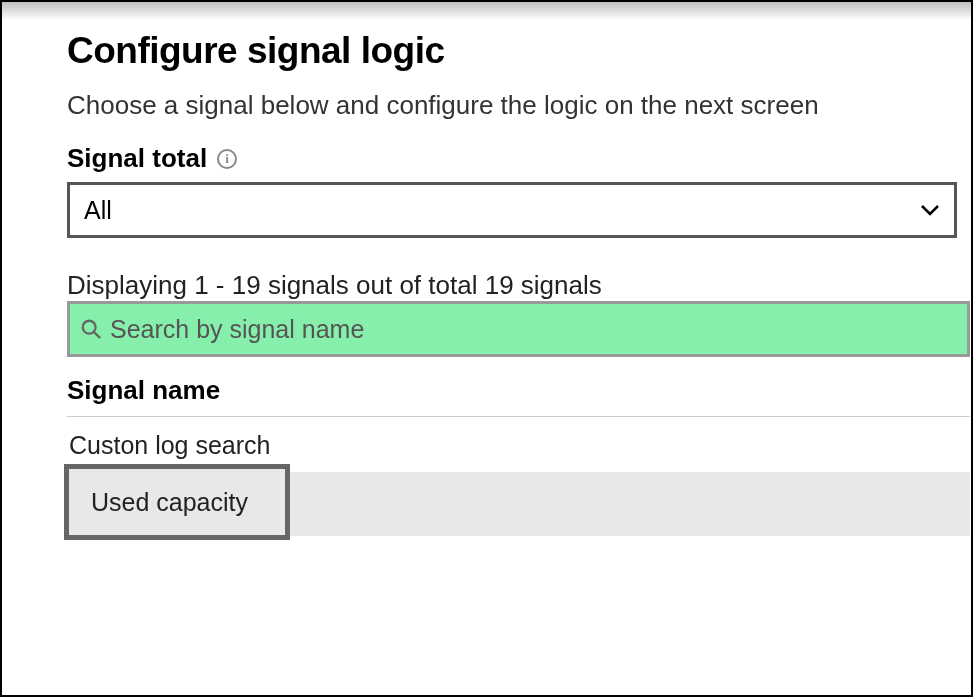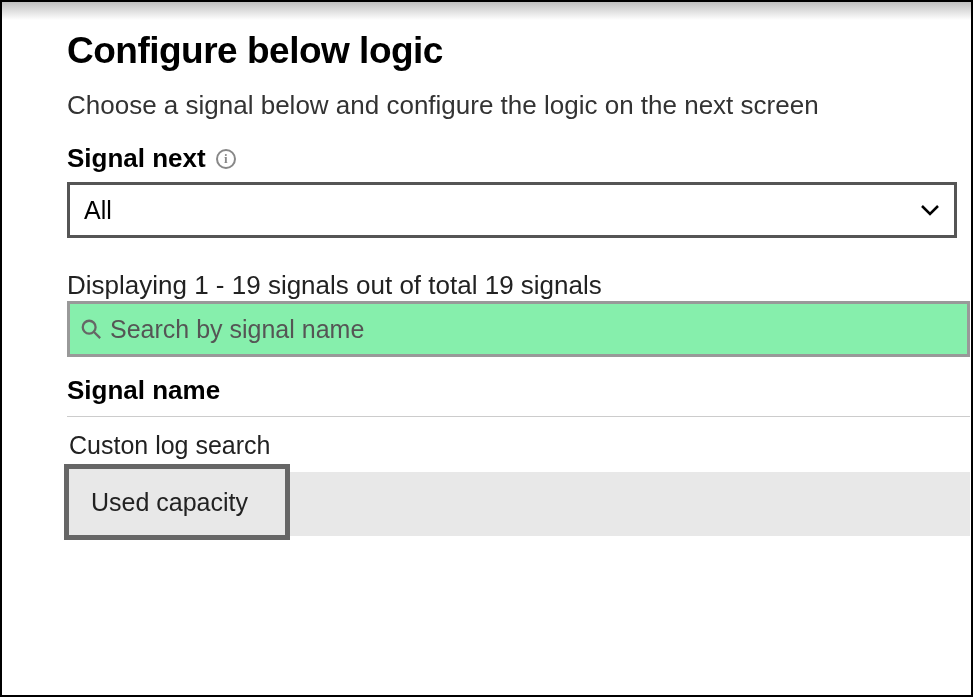--- a/index.html
+++ b/index.html
@@ -172,25 +172,25 @@
       font-size: 25px;
       color: #222;
     }
   </style>
 </head>
 <body>
 
 <div class="top-shadow"></div>
 
 <div class="content">
-  <h1 class="page-title">Configure below logic</h1>
+  <h1 class="page-title">Configure signal logic</h1>
   <div class="subtitle">Choose a signal below and configure the logic on the next screen</div>
 
   <div class="label-row">
-    <span class="field-label">Signal next</span>
+    <span class="field-label">Signal total</span>
     <span class="info-icon">i</span>
   </div>
 
   <div class="dropdown">
     <span class="dropdown-value">All</span>
     <span class="chevron">
       <svg viewBox="0 0 20 12">
           <polyline points="2,2 10,10 18,2" fill="none" stroke="#000" stroke-width="2.5"></polyline>
         </svg>
     </span>

